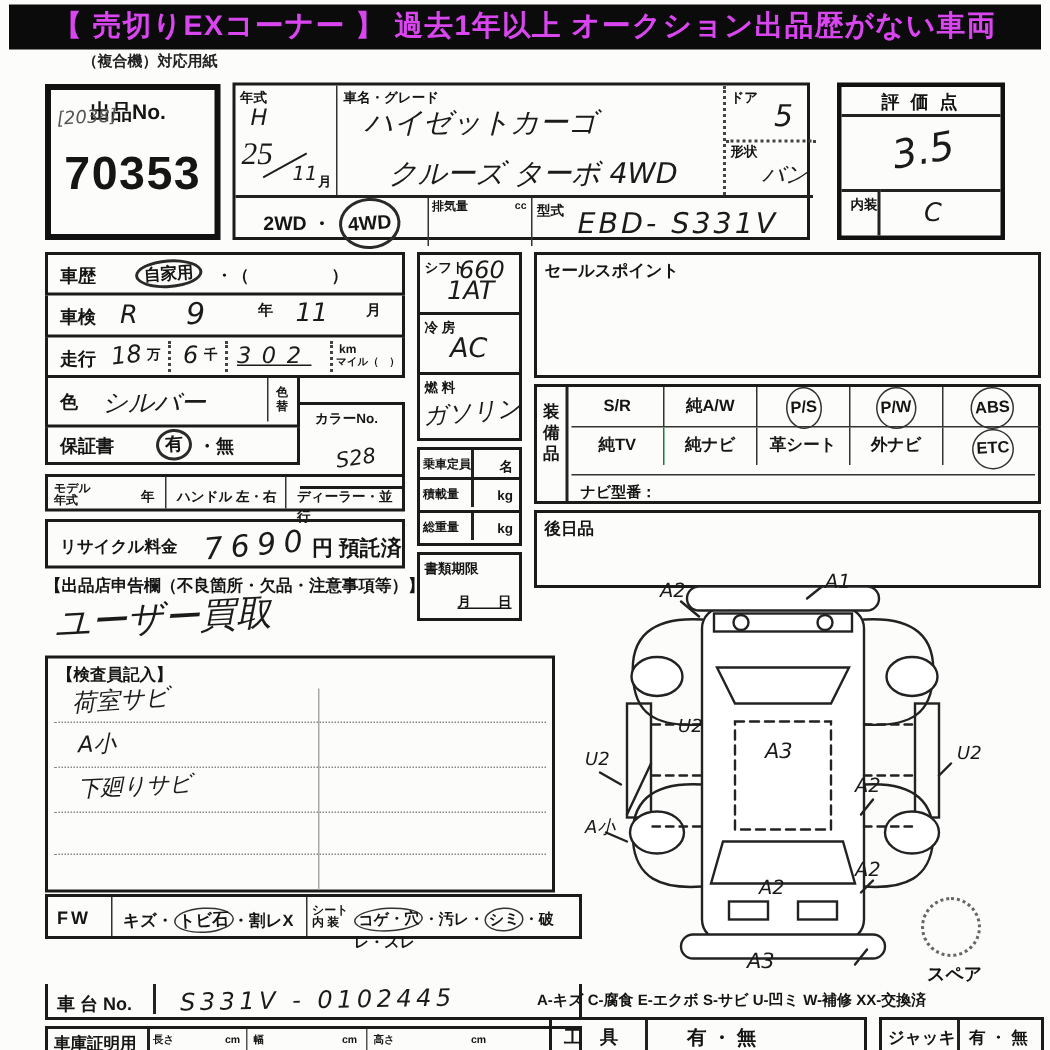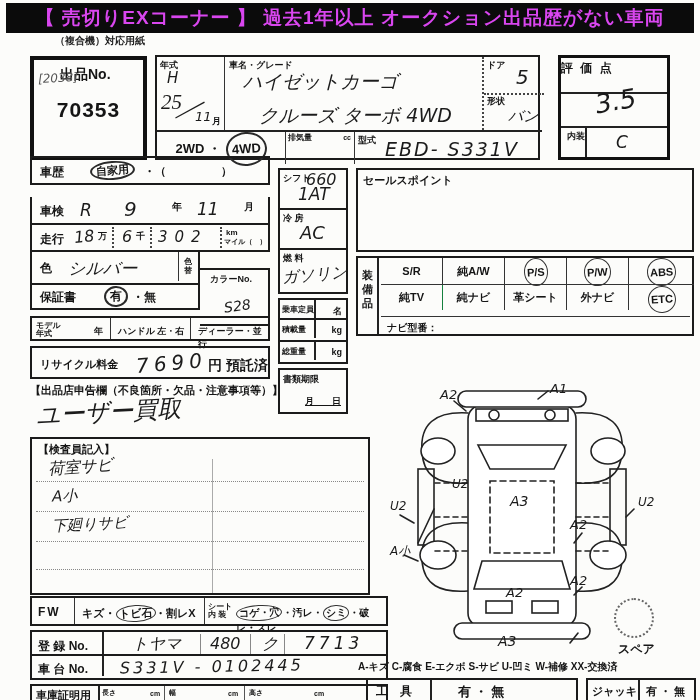--- a/index.html
+++ b/index.html
@@ -23,21 +23,21 @@
 <body>
 
 <div class="sheet">
 
   <div class="a" style="left:6px;top:3px;width:688px;height:30px;background:#0b0b0b;color:#d946ef;font-size:19px;font-weight:bold;text-align:center;line-height:30px;letter-spacing:1px;">【 売切りEXコーナー 】 過去1年以上 オークション出品歴がない車両</div>
   <div class="a b" style="left:55px;top:34px;font-size:10px;color:#222;">（複合機）対応用紙</div>
 
   <div class="a bx3" style="left:30px;top:56px;width:117px;height:104px;border-width:4px;">
     <div class="a b" style="left:26px;top:6px;font-size:14px;">出品No.</div>
     <div class="a hw" style="left:4px;top:11px;font-size:12px;color:#555;transform:rotate(-3deg);">[2038]</div>
-    <div class="a" style="left:0;top:38px;width:100%;text-align:center;font-size:21px;font-weight:bold;letter-spacing:1px;">70353</div>
+    <div class="a" style="left:0;top:38px;width:100%;text-align:center;font-size:31px;font-weight:bold;letter-spacing:1px;">70353</div>
   </div>
 
   <div class="a bx" style="left:155px;top:55px;width:385px;height:105px;">
 
     <div class="a" style="left:0;top:0;width:68px;height:73px;border-right:1px solid #333;">
       <div class="a lb9" style="left:3px;top:2px;">年式</div>
       <div class="a hw" style="left:10px;top:12px;font-size:15px;">H</div>
       <div class="a hw" style="left:4px;top:33px;font-size:21px;font-family:Liberation Serif, serif;">25</div>
       <div class="a hw" style="left:20px;top:34px;font-size:26px;transform:rotate(12deg);">／</div>
       <div class="a hw" style="left:38px;top:52px;font-size:13px;">11</div>
@@ -69,49 +69,49 @@
         <div class="a hw" style="left:20px;top:10px;font-size:16px;margin-top:28px;">660</div>
       </div>
       <div class="a" style="left:197px;top:0;width:188px;height:32px;border-left:1px solid #333;">
         <div class="a lb9" style="left:3px;top:2px;">型式</div>
         <div class="a hw" style="left:30px;top:6px;font-size:19px;letter-spacing:2px;">EBD- S331V</div>
       </div>
     </div>
   </div>
 
   <div class="a bx3" style="left:558px;top:55px;width:112px;height:105px;">
-    <div class="a b" style="left:0;top:0;width:100%;height:36px;border-bottom:2px solid #222;font-size:12px;line-height:20px;letter-spacing:2px;">評 価 点</div>
+    <div class="a b" style="left:0;top:0;width:100%;height:20px;border-bottom:2px solid #222;text-align:center;font-size:12px;line-height:20px;letter-spacing:2px;">評 価 点</div>
     <div class="a hw" style="left:34px;top:28px;font-size:26px;transform:rotate(-10deg);">3.5</div>
     <div class="a" style="left:0;top:68px;width:26px;height:31px;border-top:2px solid #222;border-right:2px solid #222;font-size:9px;font-weight:bold;line-height:11px;padding:3px 0 0 6px;">内装</div>
     <div class="a hw" style="left:55px;top:74px;font-size:17px;border-top:0;">C</div>
     <div class="a" style="left:26px;top:68px;width:80px;border-top:2px solid #222;height:0;"></div>
   </div>
 
-  <div class="a bx" style="left:30px;top:156px;width:240px;height:29px;">
+  <div class="a bx" style="left:30px;top:168px;width:240px;height:29px;">
     <span class="a b" style="left:8px;top:6px;font-size:12px;">車歴</span>
     <span class="a oval b" style="left:58px;top:3px;font-size:11px;">自家用</span>
     <span class="a b" style="left:112px;top:6px;font-size:11px;">・（　　　　　）</span>
   </div>
   <div class="a bx" style="left:30px;top:197px;width:240px;height:28px;border-top:0;">
     <span class="a b" style="left:8px;top:6px;font-size:12px;">車検</span>
     <span class="a hw" style="left:48px;top:3px;font-size:17px;">R</span>
     <span class="a hw" style="left:92px;top:0px;font-size:20px;">9</span>
     <span class="a b" style="left:140px;top:3px;font-size:10px;">年</span>
     <span class="a hw" style="left:165px;top:2px;font-size:17px;">11</span>
     <span class="a b" style="left:212px;top:3px;font-size:10px;">月</span>
   </div>
   <div class="a bx" style="left:30px;top:225px;width:240px;height:27px;border-top:0;">
     <span class="a b" style="left:8px;top:6px;font-size:12px;">走行</span>
     <span class="a hw" style="left:42px;top:2px;font-size:16px;transform:rotate(-6deg);">18</span>
     <span class="a lb9" style="left:66px;top:5px;">万</span>
     <span class="a dotl" style="left:80px;top:2px;height:21px;"></span>
     <span class="a hw" style="left:90px;top:2px;font-size:16px;">6</span>
     <span class="a lb9" style="left:104px;top:5px;">千</span>
     <span class="a dotl" style="left:118px;top:2px;height:21px;"></span>
-    <span class="a hw" style="left:126px;top:3px;font-size:15px;letter-spacing:7px;">302</span>
+    <span class="a hw" style="left:126px;top:3px;font-size:15px;letter-spacing:7px;text-decoration:underline;">302</span>
     <span class="a dotl" style="left:188px;top:2px;height:21px;"></span>
     <span class="a lb8" style="left:194px;top:4px;">km</span>
     <span class="a lb8" style="left:192px;top:13px;font-size:7px;">マイル（　）</span>
   </div>
   <div class="a bx" style="left:30px;top:252px;width:170px;height:33px;border-top:0;">
     <span class="a b" style="left:8px;top:8px;font-size:12px;">色</span>
     <span class="a hw" style="left:36px;top:5px;font-size:17px;">シルバー</span>
     <span class="a" style="left:146px;top:0;width:20px;height:29px;border-left:1px solid #333;font-size:8px;font-weight:bold;line-height:9px;padding:5px 0 0 5px;"><span>色</span><br><span>替</span></span>
   </div>
   <div class="a bx" style="left:200px;top:252px;width:70px;height:58px;border-left:0;margin-top:16px;">
@@ -200,20 +200,23 @@
       <span class="a cell" style="left:248px;width:65px;height:26px;text-align:center;line-height:26px;"><span class="oval2 b" style="font-size:11px;">ABS</span></span>
     </div>
     <div class="a" style="left:23px;top:26px;width:313px;height:26px;border-top:1px solid #333;">
       <span class="a cell" style="left:0;width:62px;height:25px;border-right:1px solid #15803d;text-align:center;font-size:11px;font-weight:bold;line-height:25px;">純TV</span>
       <span class="a cell" style="left:62px;width:62px;height:25px;border-right:1px solid #333;text-align:center;font-size:11px;font-weight:bold;line-height:25px;">純ナビ</span>
       <span class="a cell" style="left:124px;width:62px;height:25px;border-right:1px solid #333;text-align:center;font-size:11px;font-weight:bold;line-height:25px;">革シート</span>
       <span class="a cell" style="left:186px;width:62px;height:25px;border-right:1px solid #333;text-align:center;font-size:11px;font-weight:bold;line-height:25px;">外ナビ</span>
       <span class="a cell" style="left:248px;width:65px;height:25px;text-align:center;line-height:25px;"><span class="oval2 b" style="font-size:11px;">ETC</span></span>
     </div>
     <div class="a b" style="left:28px;top:58px;font-size:10px;border-top:1px solid #333;width:309px;left:23px;padding:4px 0 12px 6px;height:15px;">ナビ型番：</div>
+  </div>
+  <div class="a bx" style="left:356px;top:340px;width:338px;height:52px;">
+    <div class="a b" style="left:5px;top:3px;font-size:11px;">後日品</div>
   </div>
 
   <div class="a" style="left:390px;top:385px;width:305px;height:270px;">
     <svg width="305" height="270" viewBox="0 0 305 270">
       <g stroke="#222" stroke-width="1.6" fill="none" stroke-linecap="round">
 
         <path d="M78,28 C44,26 30,40 32,66 C33,90 46,100 78,98"></path>
         <path d="M78,138 C44,136 30,150 32,176 C34,200 50,208 78,206"></path>
         <path d="M186,28 C220,26 234,40 232,66 C231,90 218,100 186,98"></path>
         <path d="M186,138 C220,136 234,150 232,176 C230,200 214,208 186,206"></path>
@@ -275,31 +278,20 @@
 
   <div class="a bx" style="left:30px;top:596px;width:358px;height:30px;">
     <span class="a b" style="left:6px;top:7px;font-size:12px;letter-spacing:2px;">FW</span>
     <span class="a" style="left:42px;top:0;height:26px;border-left:1px solid #333;"></span>
     <span class="a b" style="left:50px;top:7px;font-size:11px;"><span>キズ・</span><span class="oval2">トビ石</span><span>・割レX</span></span>
     <span class="a" style="left:172px;top:0;height:26px;border-left:1px solid #333;"></span>
     <span class="a lb8" style="left:176px;top:5px;"><span>シート</span><br><span>内 装</span></span>
     <span class="a b" style="left:204px;top:7px;font-size:10px;"><span class="oval2">コゲ・穴</span><span>・</span><span>汚レ・</span><span class="oval2">シミ</span><span>・破レ・スレ</span></span>
   </div>
 
-  <div class="a bx" style="left:30px;top:630px;width:358px;height:26px;">
-    <span class="a b" style="left:6px;top:6px;font-size:12px;">登 録 No.</span>
-    <span class="a" style="left:70px;top:0;height:22px;border-left:2px solid #222;"></span>
-    <span class="a hw" style="left:100px;top:2px;font-size:16px;">トヤマ</span>
-    <span class="a" style="left:168px;top:2px;height:20px;border-left:1px solid #888;"></span>
-    <span class="a hw" style="left:178px;top:2px;font-size:16px;">480</span>
-    <span class="a" style="left:218px;top:2px;height:20px;border-left:1px solid #888;"></span>
-    <span class="a hw" style="left:230px;top:2px;font-size:16px;">ク</span>
-    <span class="a" style="left:252px;top:2px;height:20px;border-left:1px solid #888;"></span>
-    <span class="a hw" style="left:272px;top:1px;font-size:17px;letter-spacing:4px;">7713</span>
-  </div>
 
   <div class="a bx" style="left:30px;top:656px;width:358px;height:24px;border-top:0;">
     <span class="a b" style="left:6px;top:5px;font-size:12px;">車 台 No.</span>
     <span class="a" style="left:70px;top:0;height:20px;border-left:2px solid #222;"></span>
     <span class="a hw" style="left:88px;top:1px;font-size:16px;letter-spacing:3px;transform:rotate(-1deg);">S331V - 0102445</span>
   </div>
 
   <div class="a bx" style="left:30px;top:684px;width:358px;height:16px;border-bottom:0;">
     <span class="a b" style="left:4px;top:2px;font-size:11px;">車庫証明用</span>
     <span class="a" style="left:66px;top:0;height:14px;border-left:2px solid #222;"></span>

